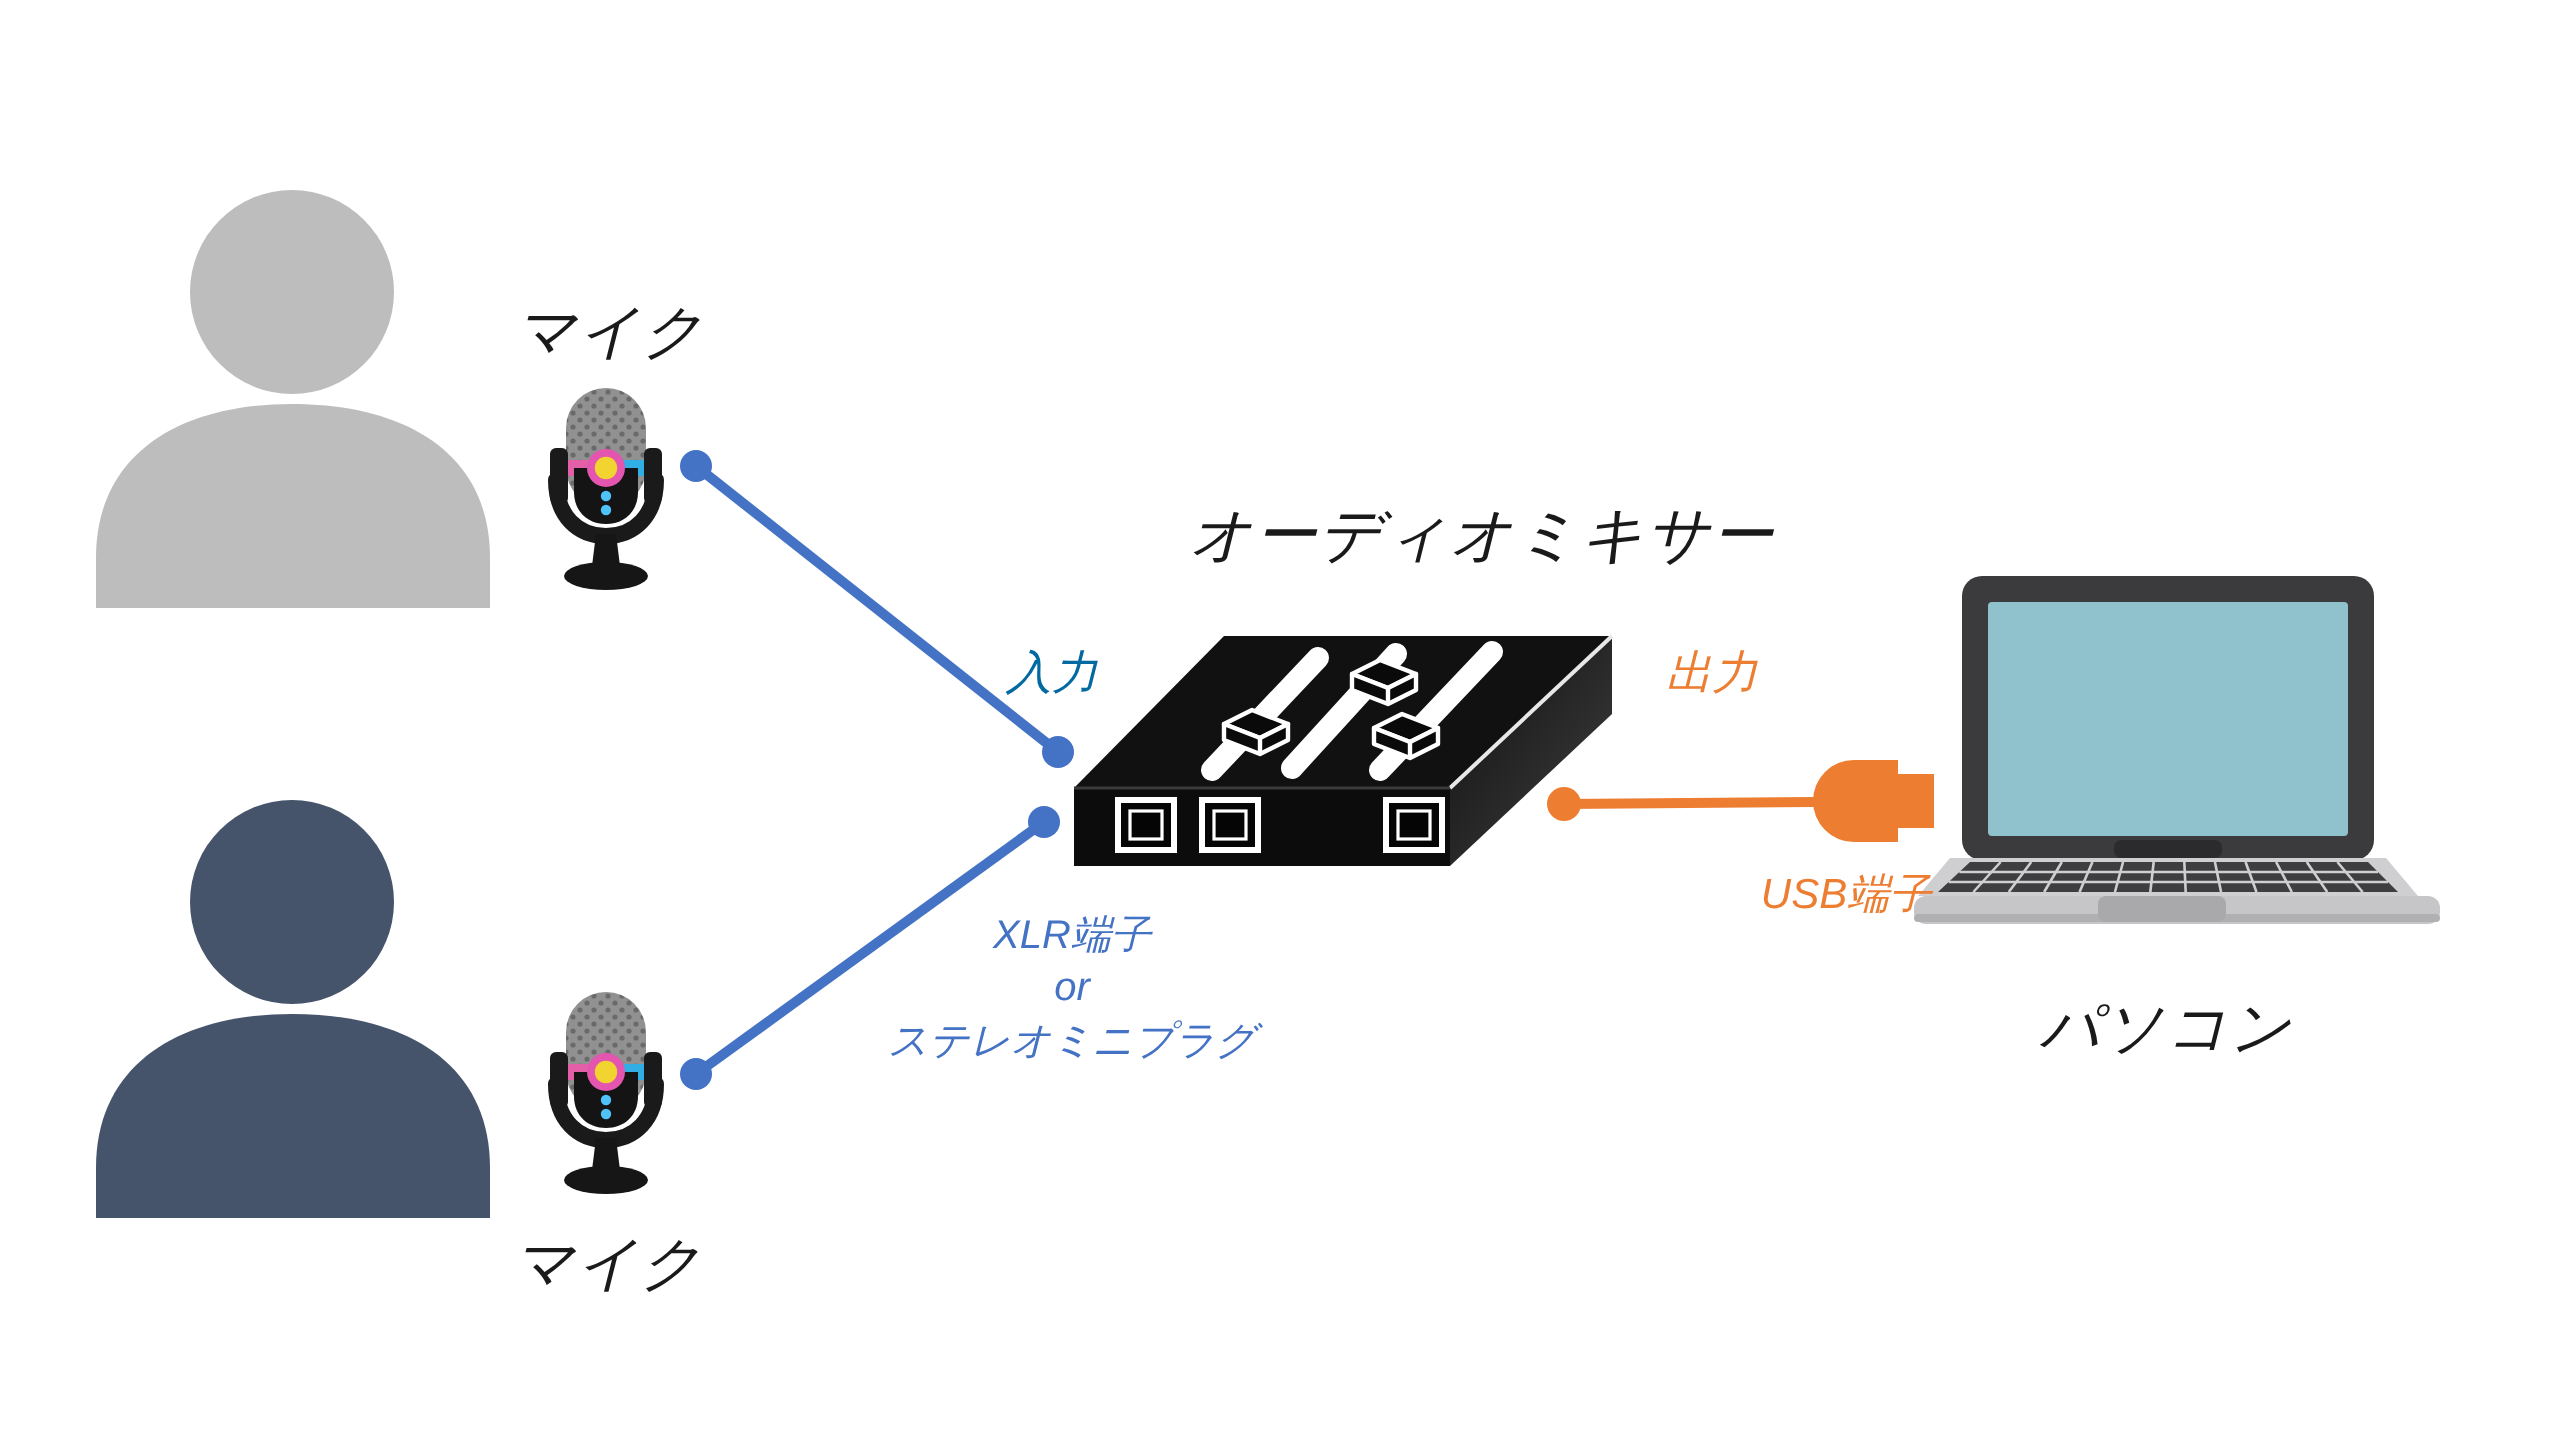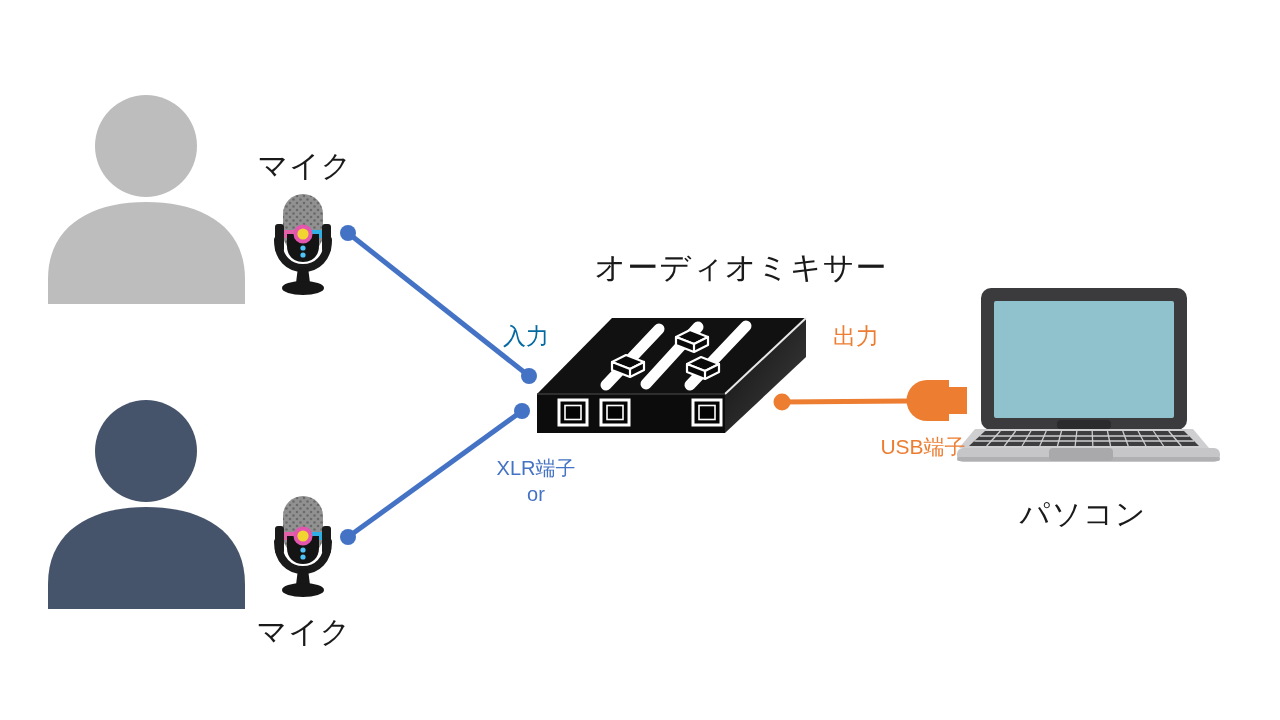--- a/index.html
+++ b/index.html
@@ -1,18 +1,19 @@
 <!DOCTYPE html>
 <html><head>
 <meta charset="utf-8">
 <style>
   html,body{margin:0;padding:0;background:#ffffff;}
   .canvas{
     position:relative;width:1280px;height:720px;background:#ffffff;overflow:hidden;
     font-family:"Liberation Sans", sans-serif;
+    font-style:italic;
   }
   .canvas svg.scene{position:absolute;left:0;top:0;}
   .lbl{position:absolute;white-space:nowrap;transform:translateX(-50%);color:#1a1a1a;}
   .lbl-black-lg{font-size:30px;letter-spacing:1px;}
   .lbl-title{font-size:31px;letter-spacing:1px;}
   .lbl-sm{font-size:23px;}
   .lbl-usb{font-size:21px;}
   .xlr-block{position:absolute;transform:translateX(-50%);text-align:center;line-height:1.32;}
   .xlr-block .l1,.xlr-block .l3{font-size:20px;}
   .xlr-block .l2{font-size:20px;}
@@ -147,20 +148,21 @@
 
   <div class="lbl lbl-title" style="left:696px;top:247px;margin-left:45px;">オーディオミキサー</div>
 
   <div class="lbl lbl-sm" style="left: 526px; top: 321px; color: #0369a1;">入力</div>
 
   <div class="lbl lbl-sm" style="left: 845px; top: 321px; color: rgb(237, 125, 49); margin-left: 11px;">出力</div>
 
   <div class="xlr-block" style="left: 536px; top: 455px; color: rgb(68, 114, 196);">
     <div class="l1">XLR端子</div>
     <div class="l2">or</div>
+    <div class="l3">ステレオミニプラグ</div>
   </div>
 
   <div class="lbl lbl-usb" style="left: 898px; top: 433px; color: rgb(237, 125, 49); margin-left: 25px;">USB端子</div>
 
   <div class="lbl lbl-black-lg" style="left:1083px;top:494px;">パソコン</div>
 
   <div class="lbl lbl-black-lg" style="left:304px;top:612px;">マイク</div>
 
 </div>
 

